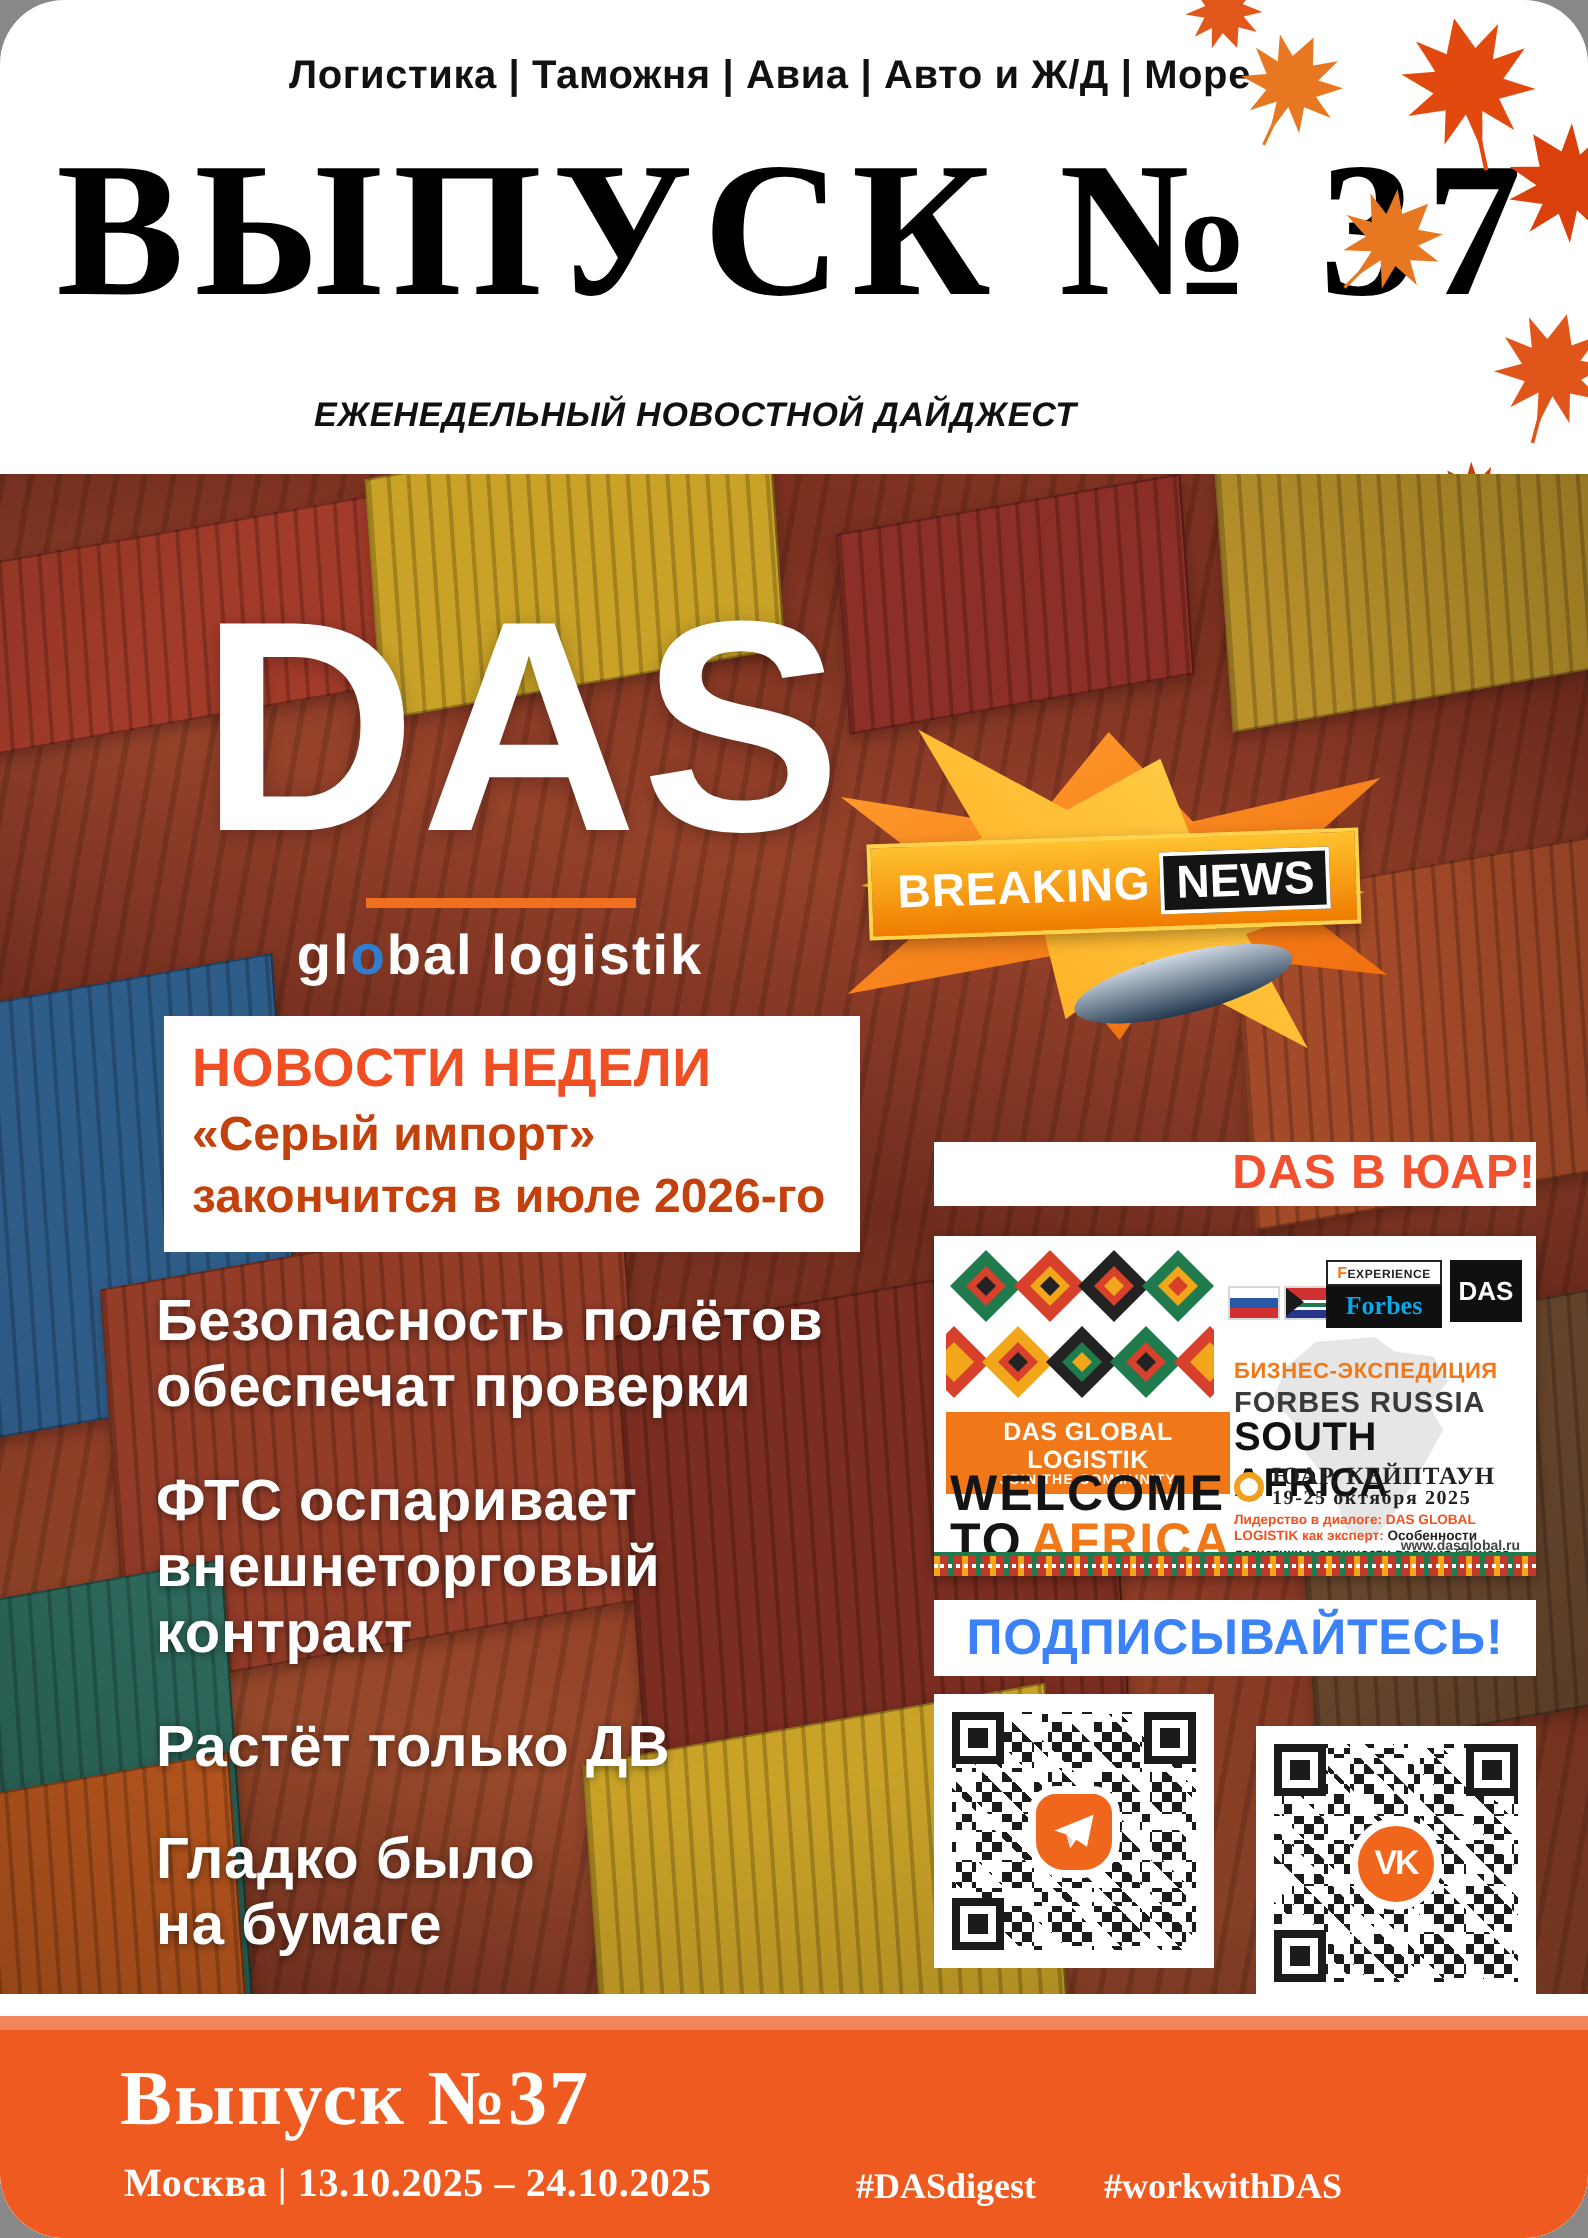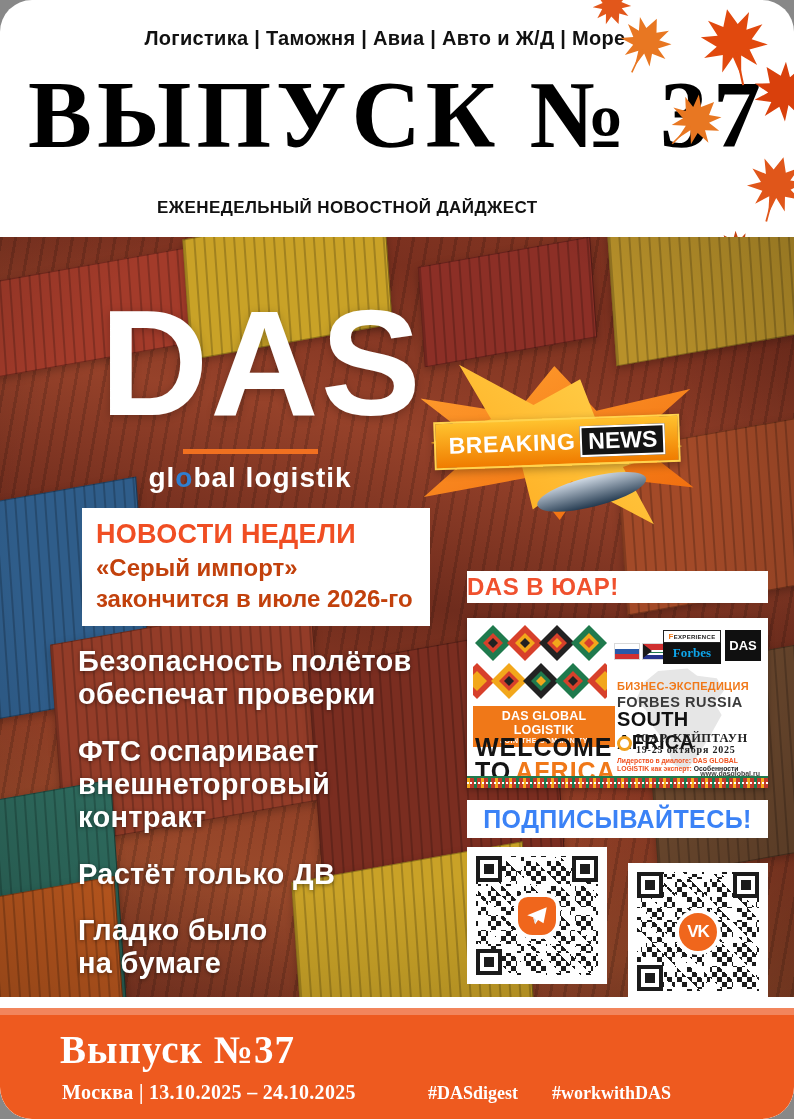--- a/index.html
+++ b/index.html
@@ -5,21 +5,21 @@
   * { margin:0; padding:0; box-sizing:border-box; }
   body { background:#888; font-family:"Liberation Sans", sans-serif; }
   .page { position:relative; width:794px; height:1119px; background:#fff; margin:0 auto; overflow:hidden;border-radius:32px; }
 
   
   .topics { position:absolute; top:27px; left:0; width:770px; text-align:center;
             font-weight:bold; font-size:20px; color:#111; letter-spacing:.3px; }
   .big-title { position:absolute; top:62px; left:0; width:100%; text-align:center;
                font-family:"Liberation Serif", serif; font-weight:bold; font-size:96px;
                letter-spacing:5px; color:#000; white-space:nowrap; line-height:1.1; }
-  .subtitle { position:absolute; top:198px; left:157px; font-weight:bold;
+  .subtitle { position:absolute; top:198px; left:157px; font-style:italic; font-weight:bold;
               font-size:17px; color:#111; letter-spacing:.4px; }
   .leaves { position:absolute; top:0; right:0; width:210px; height:320px; overflow:visible; pointer-events:none; }
 
   
   .photo { position:absolute; top:237px; left:0; width:794px; height:760px; overflow:hidden;
     background:
       repeating-linear-gradient(100deg, rgba(0,0,0,.14) 0 3px, rgba(0,0,0,0) 3px 14px),
       linear-gradient(12deg, #7c3322 0%, #9a4a2b 18%, #8c3a24 36%, #6f2c1d 52%, #96422a 70%, #7a301f 88%, #863723 100%);
   }
   .blk { position:absolute; transform:rotate(-10deg) skewX(-6deg); border:1px solid rgba(0,0,0,.28);
@@ -59,21 +59,21 @@
   .news-box .headline { font-weight:bold; font-size:24px; color:#c2410c; line-height:1.3;
                         white-space:pre-line; margin-top:2px; }
 
   
   .headlines { position:absolute; left:78px; top:408px; width:390px; z-index:5; color:#fff; }
   .headlines .hl { font-weight:bold; font-size:29px; line-height:1.15; white-space:pre-line;
                    text-shadow:0 1px 4px rgba(0,0,0,.45); margin-bottom:23px; letter-spacing:.3px; }
 
   
   .yuar-box { position:absolute; left:467px; top:334px; width:301px; height:32px; background:#fff;
-              display:flex; align-items:center; justify-content:flex-start; z-index:5; }
+              display:flex; align-items:center; justify-content:flex-end; z-index:5; }
   .yuar-box span { font-weight:bold; font-size:24px; letter-spacing:.5px; }
 
   .banner { position:absolute; left:467px; top:381px; width:301px; height:170px; background:#fff;
             overflow:hidden; z-index:5; box-shadow:0 2px 6px rgba(0,0,0,.3); }
   .banner .africa-map { position:absolute; left:148px; top:48px; width:140px; height:110px; opacity:.55; z-index:0; }
   .banner .diamonds { position:absolute; left:6px; top:5px; width:134px; height:78px; z-index:1; }
   .brand-bar { position:absolute; left:6px; top:88px; width:142px; background:#f07818; color:#fff;
                text-align:center; padding:3px 2px 3px; z-index:1; }
   .brand-bar .l1 { font-weight:bold; font-size:12.5px; letter-spacing:.2px; }
   .brand-bar .l2 { font-weight:bold; font-size:7px; letter-spacing:.6px; }

